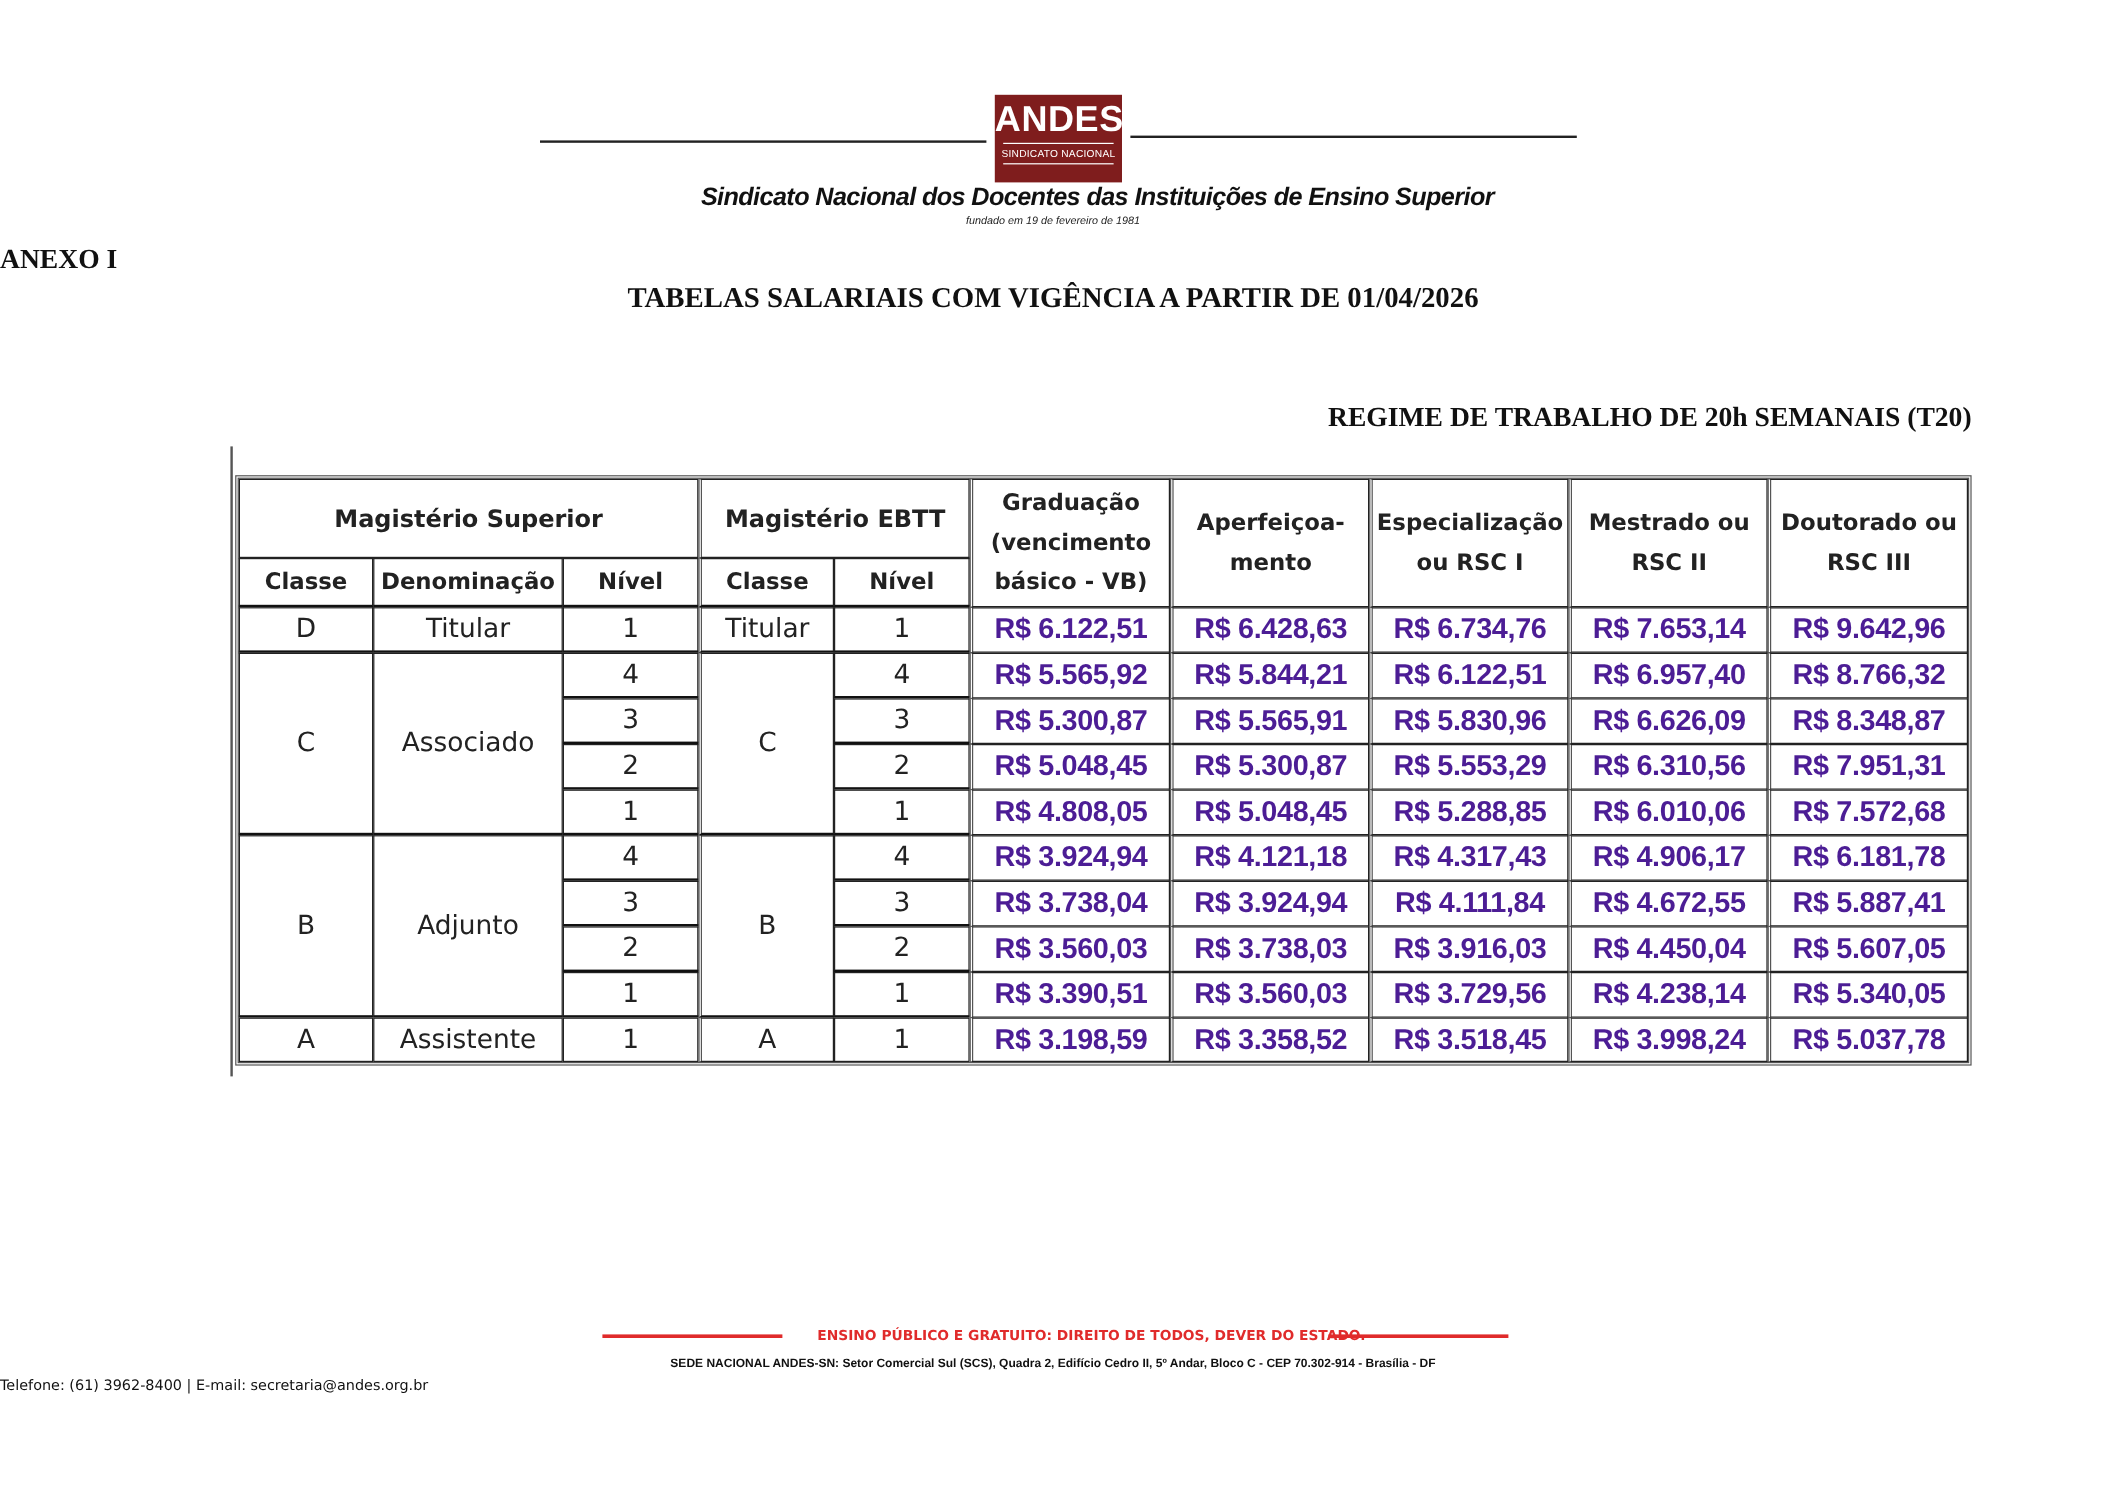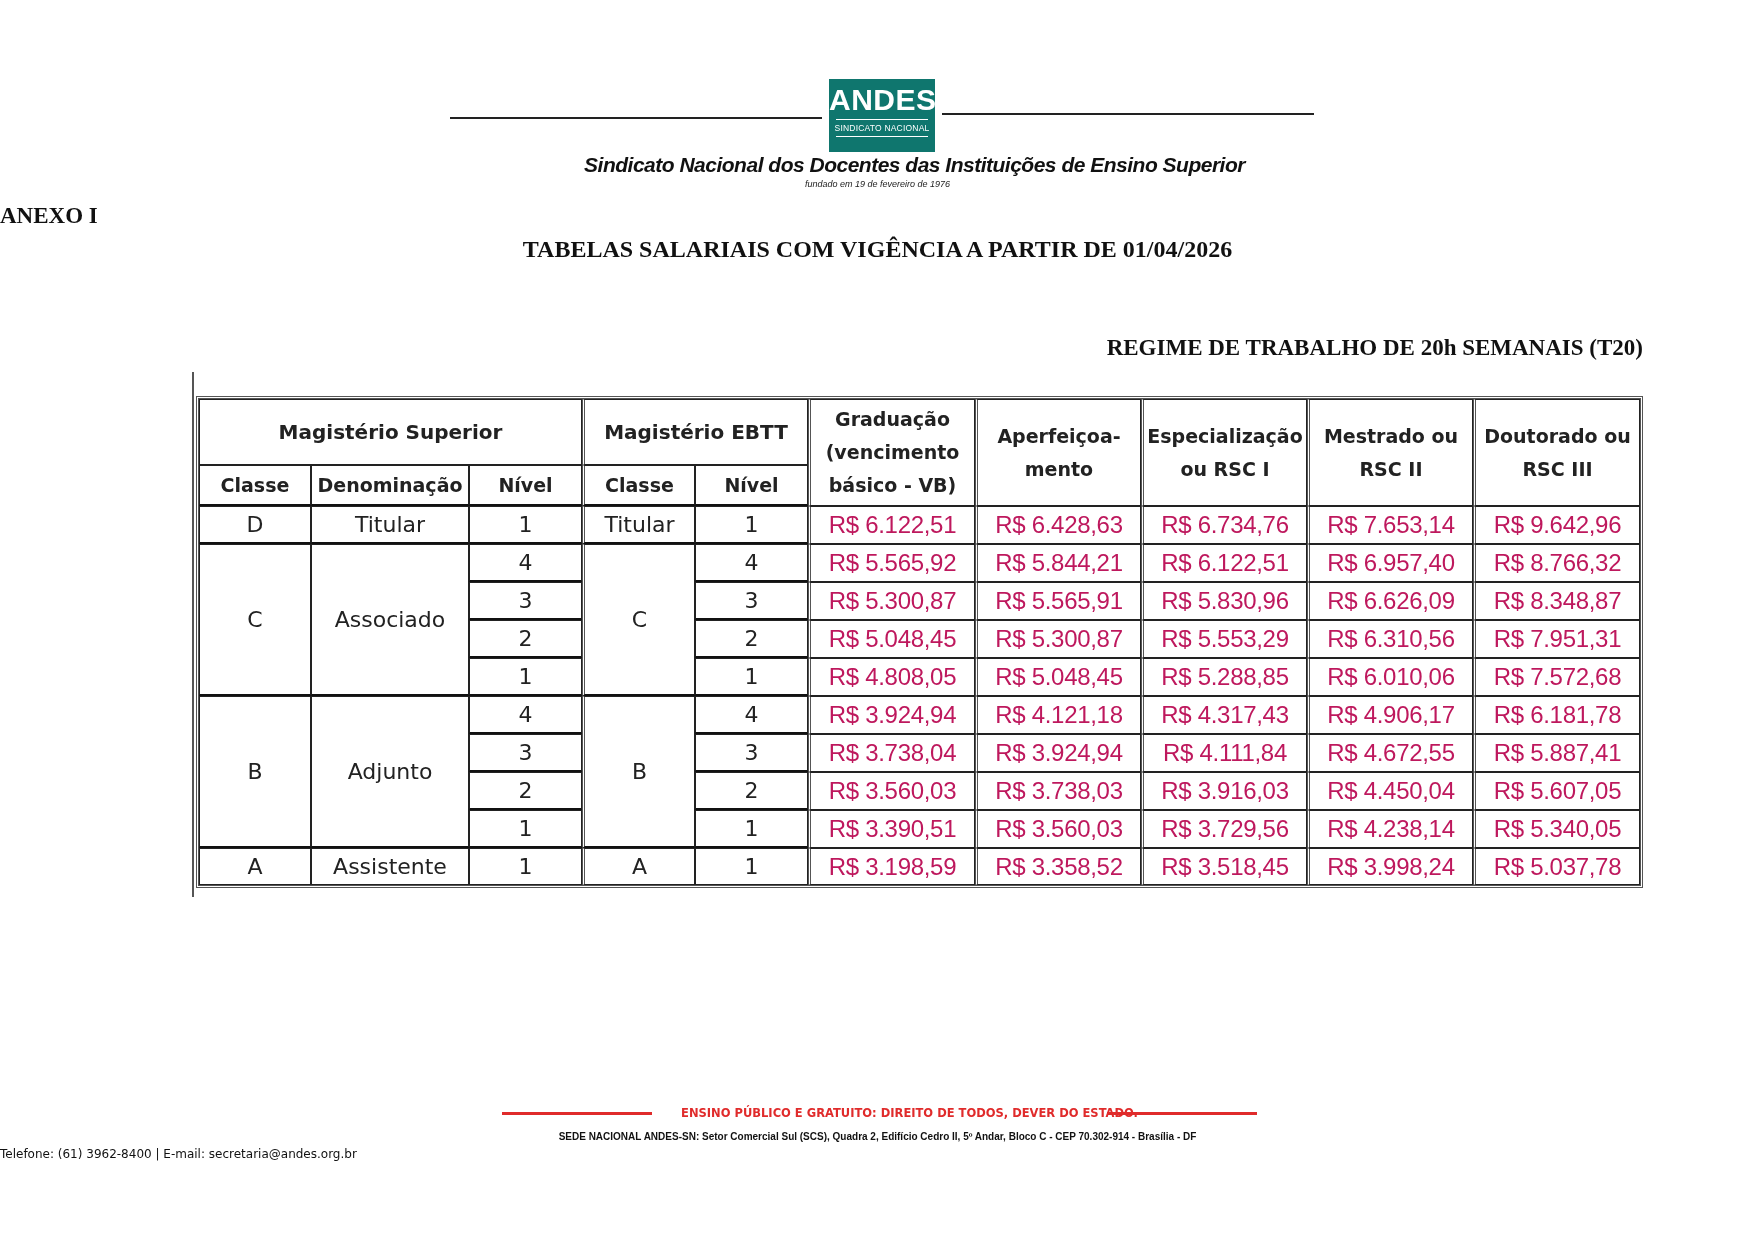--- a/index.html
+++ b/index.html
@@ -1,40 +1,40 @@
 <!DOCTYPE html>
 <html><head>
 <meta charset="utf-8">
 <style>
   html, body { margin:0; padding:0; background:#ffffff; }
   body { width:1755px; height:1241px; position:relative; overflow:hidden; font-family:"Liberation Sans", sans-serif; color:#111; }
 
   .hdr-line { position:absolute; height:2px; background:#222; }
-  .logo { position:absolute; left:829px; top:79px; width:106px; height:73px; background:#0f766e; color:#fff; text-align:center; }
+  .logo { position:absolute; left:829px; top:79px; width:106px; height:73px; background:#7f1d1d; color:#fff; text-align:center; }
   .logo .big { font-family:"Liberation Sans", sans-serif; font-weight:bold; font-size:30px; line-height:34px; margin-top:4px; letter-spacing:0.5px; }
   .logo .rule { height:1px; background:#fff; margin:2px 7px; }
   .logo .small { font-size:8.5px; line-height:12px; letter-spacing:0.2px; }
 
   .org-name { position:absolute; left:0; width:1755px; top:153px; text-align:center; font-style:italic; font-weight:bold; font-size:21px; letter-spacing:-0.5px; color:#111;padding-left:37px; }
   .founded { position:absolute; left:0; width:1755px; top:179px; text-align:center; font-style:italic; font-size:9px; color:#222; }
 
   .anexo { position:absolute; left:0; width:1755px; top:203px; text-align:left; font-family:"Liberation Serif", serif; font-weight:bold; font-size:23px; }
   .vig { position:absolute; left:0; width:1755px; top:236px; text-align:center; font-family:"Liberation Serif", serif; font-weight:bold; font-size:24px; }
   .regime { position:absolute; left:16px; width:1627px; top:335px; text-align:right; font-family:"Liberation Serif", serif; font-weight:bold; font-size:23px; }
 
   .margin-line { position:absolute; left:192px; top:372px; width:2px; height:525px; background:#555; }
 
   .salary-table { position:absolute; left:196px; top:396px; border-collapse:separate; border-spacing:0; border:3px double #555; }
   .salary-table td, .salary-table th { border:1px solid #222; text-align:center; padding:0; font-family:"DejaVu Sans", sans-serif; }
   .salary-table th { font-weight:bold; font-size:19px; color:#222; line-height:32px; }
   .salary-table .grp th { height:64px; font-size:20px; }
   .salary-table .sub th { height:38px; }
   .salary-table th.tall { font-size:19px; line-height:33px; vertical-align:middle; }
   .salary-table td { height:35px; font-size:22px; color:#222; }
-  .salary-table td.money { font-family:"Liberation Sans", sans-serif; font-weight:normal; font-size:24px; color:#be185d; letter-spacing:-0.3px;margin-top:34px; }
+  .salary-table td.money { font-family:"Liberation Sans", sans-serif; font-weight:bold; font-size:24px; color:#4c1d95; letter-spacing:-0.3px;margin-top:34px; }
   .thick-l { border-left:3px double #555 !important; }
   .thick-b { border-bottom:2px solid #111 !important; }
 
   .footer-slogan { position:absolute; left:0; width:1755px; top:1106px; text-align:center; color:#e02b2b; font-weight:bold; font-size:11.5px; font-family:"DejaVu Sans", sans-serif;padding-left:32px; }
   .footer-red-l { position:absolute; left:502px; top:1112px; width:150px; height:3px; background:#e02b2b; }
   .footer-red-r { position:absolute; left:1107px; top:1112px; width:150px; height:3px; background:#e02b2b; }
   .footer-addr { position:absolute; left:0; width:1755px; top:1131px; text-align:center; font-size:10px; font-weight:bold; font-family:Liberation Sans, sans-serif; color:#111; }
   .footer-contact { position:absolute; left:0; width:1755px; top:1147px; text-align:left; font-size:12px; font-weight:normal; font-family:"DejaVu Sans", sans-serif; color:#111; }
 </style>
 </head>
@@ -44,21 +44,21 @@
 <div class="hdr-line" style="left:942px; top:113px; width:372px;"></div>
 
 <div class="logo">
   <div class="big">ANDES</div>
   <div class="rule"></div>
   <div class="small">SINDICATO NACIONAL</div>
   <div class="rule"></div>
 </div>
 
 <div class="org-name">Sindicato Nacional dos Docentes das Instituições de Ensino Superior</div>
-<div class="founded">fundado em 19 de fevereiro de 1976</div>
+<div class="founded">fundado em 19 de fevereiro de 1981</div>
 
 <div class="anexo">ANEXO I</div>
 <div class="vig">TABELAS SALARIAIS COM VIGÊNCIA A PARTIR DE 01/04/2026</div>
 <div class="regime">REGIME DE TRABALHO DE 20h SEMANAIS (T20)</div>
 
 <div class="margin-line"></div>
 
 <table class="salary-table">
   <colgroup>
     <col style="width:112px">

